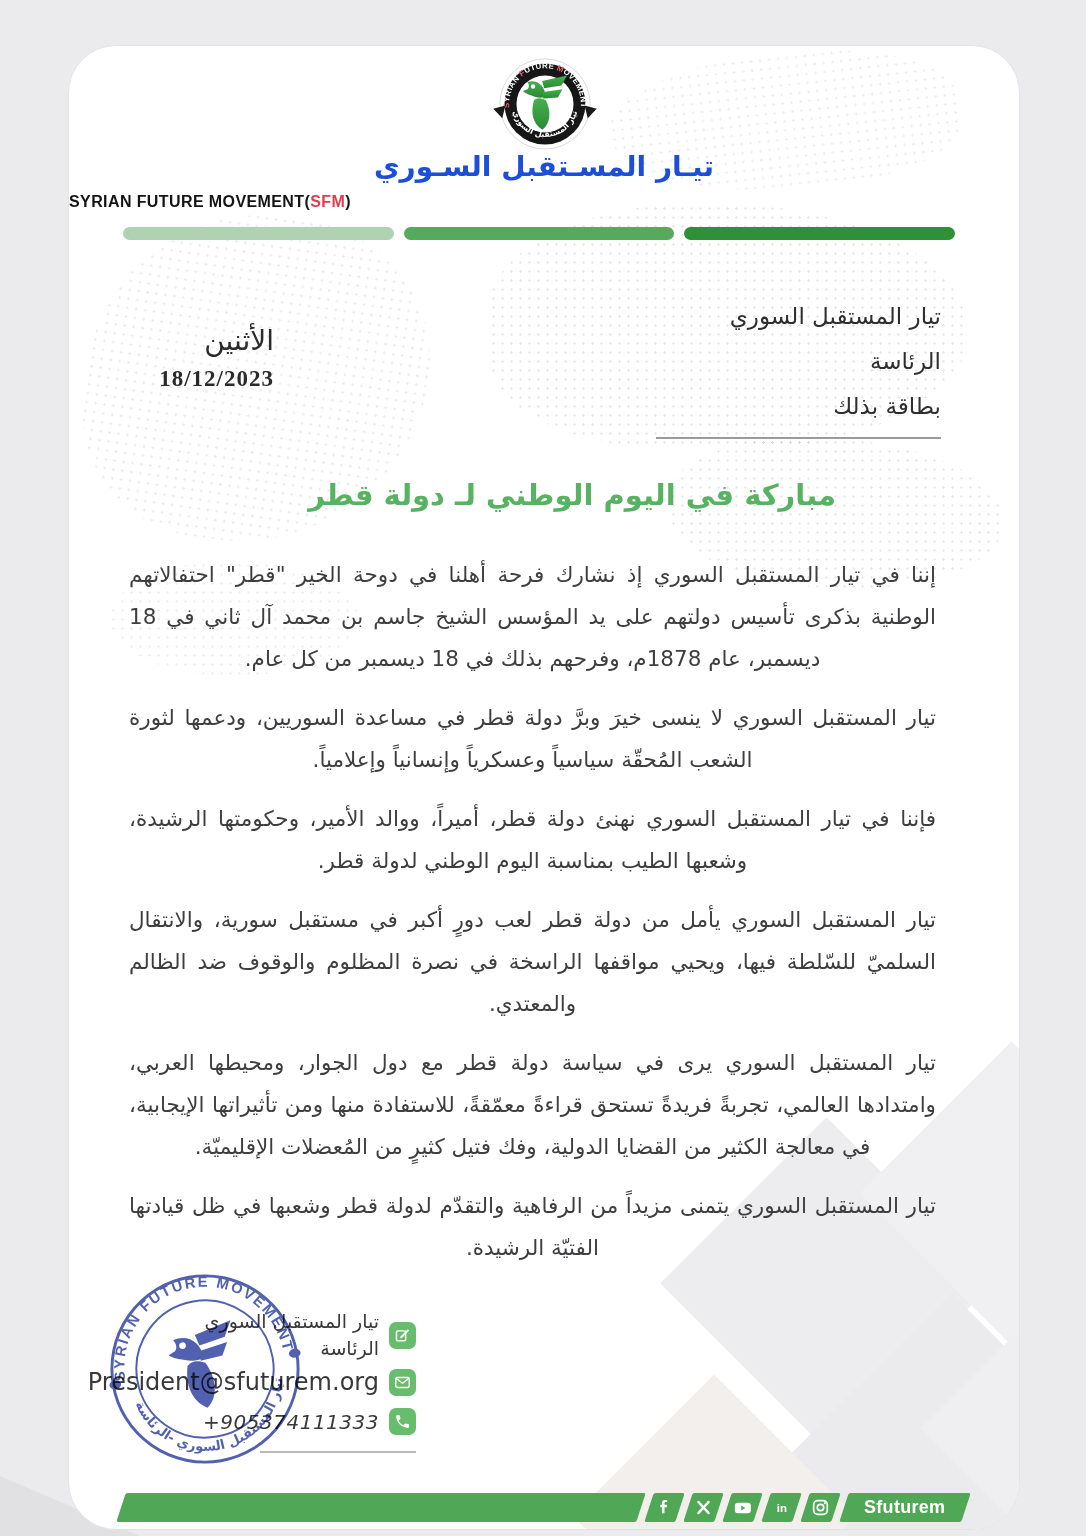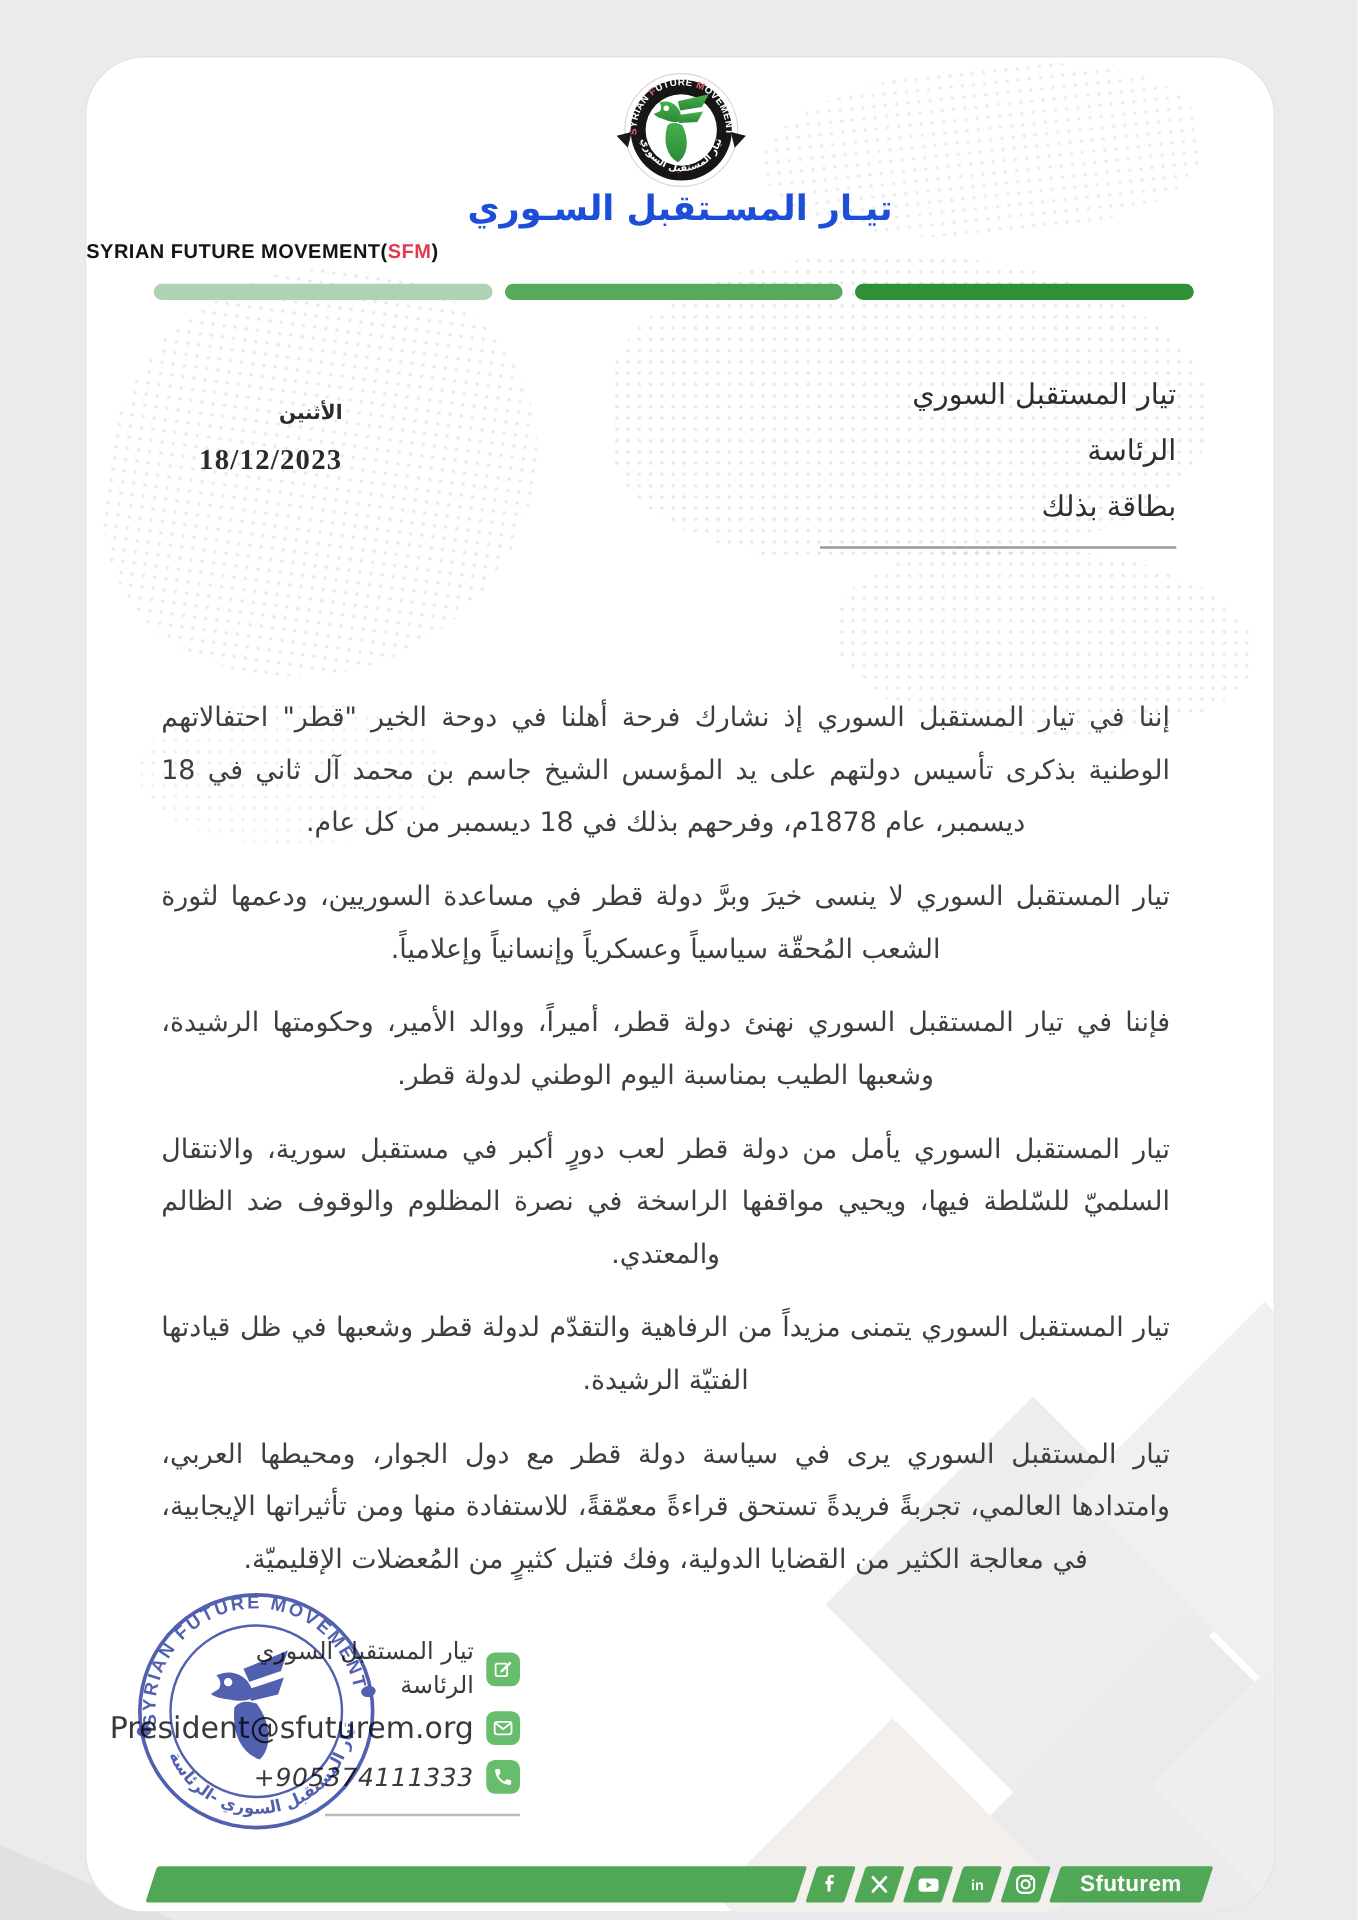--- a/index.html
+++ b/index.html
@@ -51,21 +51,21 @@
   .bars span{flex:1;height:13px;border-radius:7px;}
   .bar-light{background:#aed2b2;}
   .bar-mid{background:#55ab5b;}
   .bar-dark{background:#2e9137;}
   
   .doc-block{position:absolute;top:248px;right:78px;z-index:1;text-align:right;direction:rtl;
     font-size:23px;color:#2e2e30;line-height:45px;font-weight:500;}
   .doc-underline{width:285px;height:2px;background:#9b9b9d;margin-top:8px;margin-right:0;}
   .date-block{position:absolute;top:266px;left:80px;width:125px;z-index:1;text-align:right;direction:rtl;
     color:#2b2b2d;}
-  .date-block .weekday{font-size:16px;font-weight:700;line-height:36px;}
+  .date-block .weekday{font-size:28px;font-weight:400;line-height:36px;margin-top:11px;}
   .date-block .date{font-size:23px;font-weight:bold;letter-spacing:1px;line-height:40px;
     font-family:Liberation Serif, serif;}
   
   .heading{position:absolute;top:432px;right:183px;z-index:1;margin:0;direction:rtl;
     font-size:29px;font-weight:bold;color:#57b361;}
   .body-text{position:absolute;top:508px;left:60px;right:66px;z-index:1;direction:rtl;
     color:#3e3e41;font-size:21.5px;line-height:42px;font-weight:500;}
   .body-text p{margin:0 17px 17px 0;text-align:justify;text-align-last:center;}
   
   .contact{position:absolute;top:1262px;right:603px;z-index:1;width:330px;direction:rtl;}
@@ -160,27 +160,28 @@
       <div>تيار المستقبل السوري</div>
       <div>الرئاسة</div>
       <div>بطاقة بذلك</div>
       <div class="doc-underline"></div>
     </div>
     <div class="date-block">
       <div class="weekday">الأثنين</div>
       <div class="date">18/12/2023</div>
     </div>
 
+    <h1 class="heading">مباركة في اليوم الوطني لـ دولة قطر</h1>
     <div class="body-text">
       <p>إننا في تيار المستقبل السوري إذ نشارك فرحة أهلنا في دوحة الخير "قطر" احتفالاتهم الوطنية بذكرى تأسيس دولتهم على يد المؤسس الشيخ جاسم بن محمد آل ثاني في 18 ديسمبر، عام 1878م، وفرحهم بذلك في 18 ديسمبر من كل عام.</p>
       <p>تيار المستقبل السوري لا ينسى خيرَ وبرَّ دولة قطر في مساعدة السوريين، ودعمها لثورة الشعب المُحقّة سياسياً وعسكرياً وإنسانياً وإعلامياً.</p>
       <p>فإننا في تيار المستقبل السوري نهنئ دولة قطر، أميراً، ووالد الأمير، وحكومتها الرشيدة، وشعبها الطيب بمناسبة اليوم الوطني لدولة قطر.</p>
       <p>تيار المستقبل السوري يأمل من دولة قطر لعب دورٍ أكبر في مستقبل سورية، والانتقال السلميّ للسّلطة فيها، ويحيي مواقفها الراسخة في نصرة المظلوم والوقوف ضد الظالم والمعتدي.</p>
+      <p>تيار المستقبل السوري يرى في سياسة دولة قطر مع دول الجوار، ومحيطها العربي، وامتدادها العالمي، تجربةً فريدةً تستحق قراءةً معمّقةً، للاستفادة منها ومن تأثيراتها الإيجابية، في معالجة الكثير من القضايا الدولية، وفك فتيل كثيرٍ من المُعضلات الإقليميّة.</p>
       <p>تيار المستقبل السوري يتمنى مزيداً من الرفاهية والتقدّم لدولة قطر وشعبها في ظل قيادتها الفتيّة الرشيدة.</p>
-      <p>تيار المستقبل السوري يرى في سياسة دولة قطر مع دول الجوار، ومحيطها العربي، وامتدادها العالمي، تجربةً فريدةً تستحق قراءةً معمّقةً، للاستفادة منها ومن تأثيراتها الإيجابية، في معالجة الكثير من القضايا الدولية، وفك فتيل كثيرٍ من المُعضلات الإقليميّة.</p>
     </div>
 
     <div class="contact">
       <div class="c-row r1">
         <span class="chip">
           <svg viewBox="0 0 24 24" fill="none" stroke="#ffffff" stroke-width="2">
             <rect x="3.5" y="5.5" width="13" height="14" rx="2"></rect>
             <path d="M9.5,13 L19.5,3 L21.5,5 L11.5,15 L8.6,15.8 Z" fill="#ffffff" stroke="none"></path>
           </svg>
         </span>

